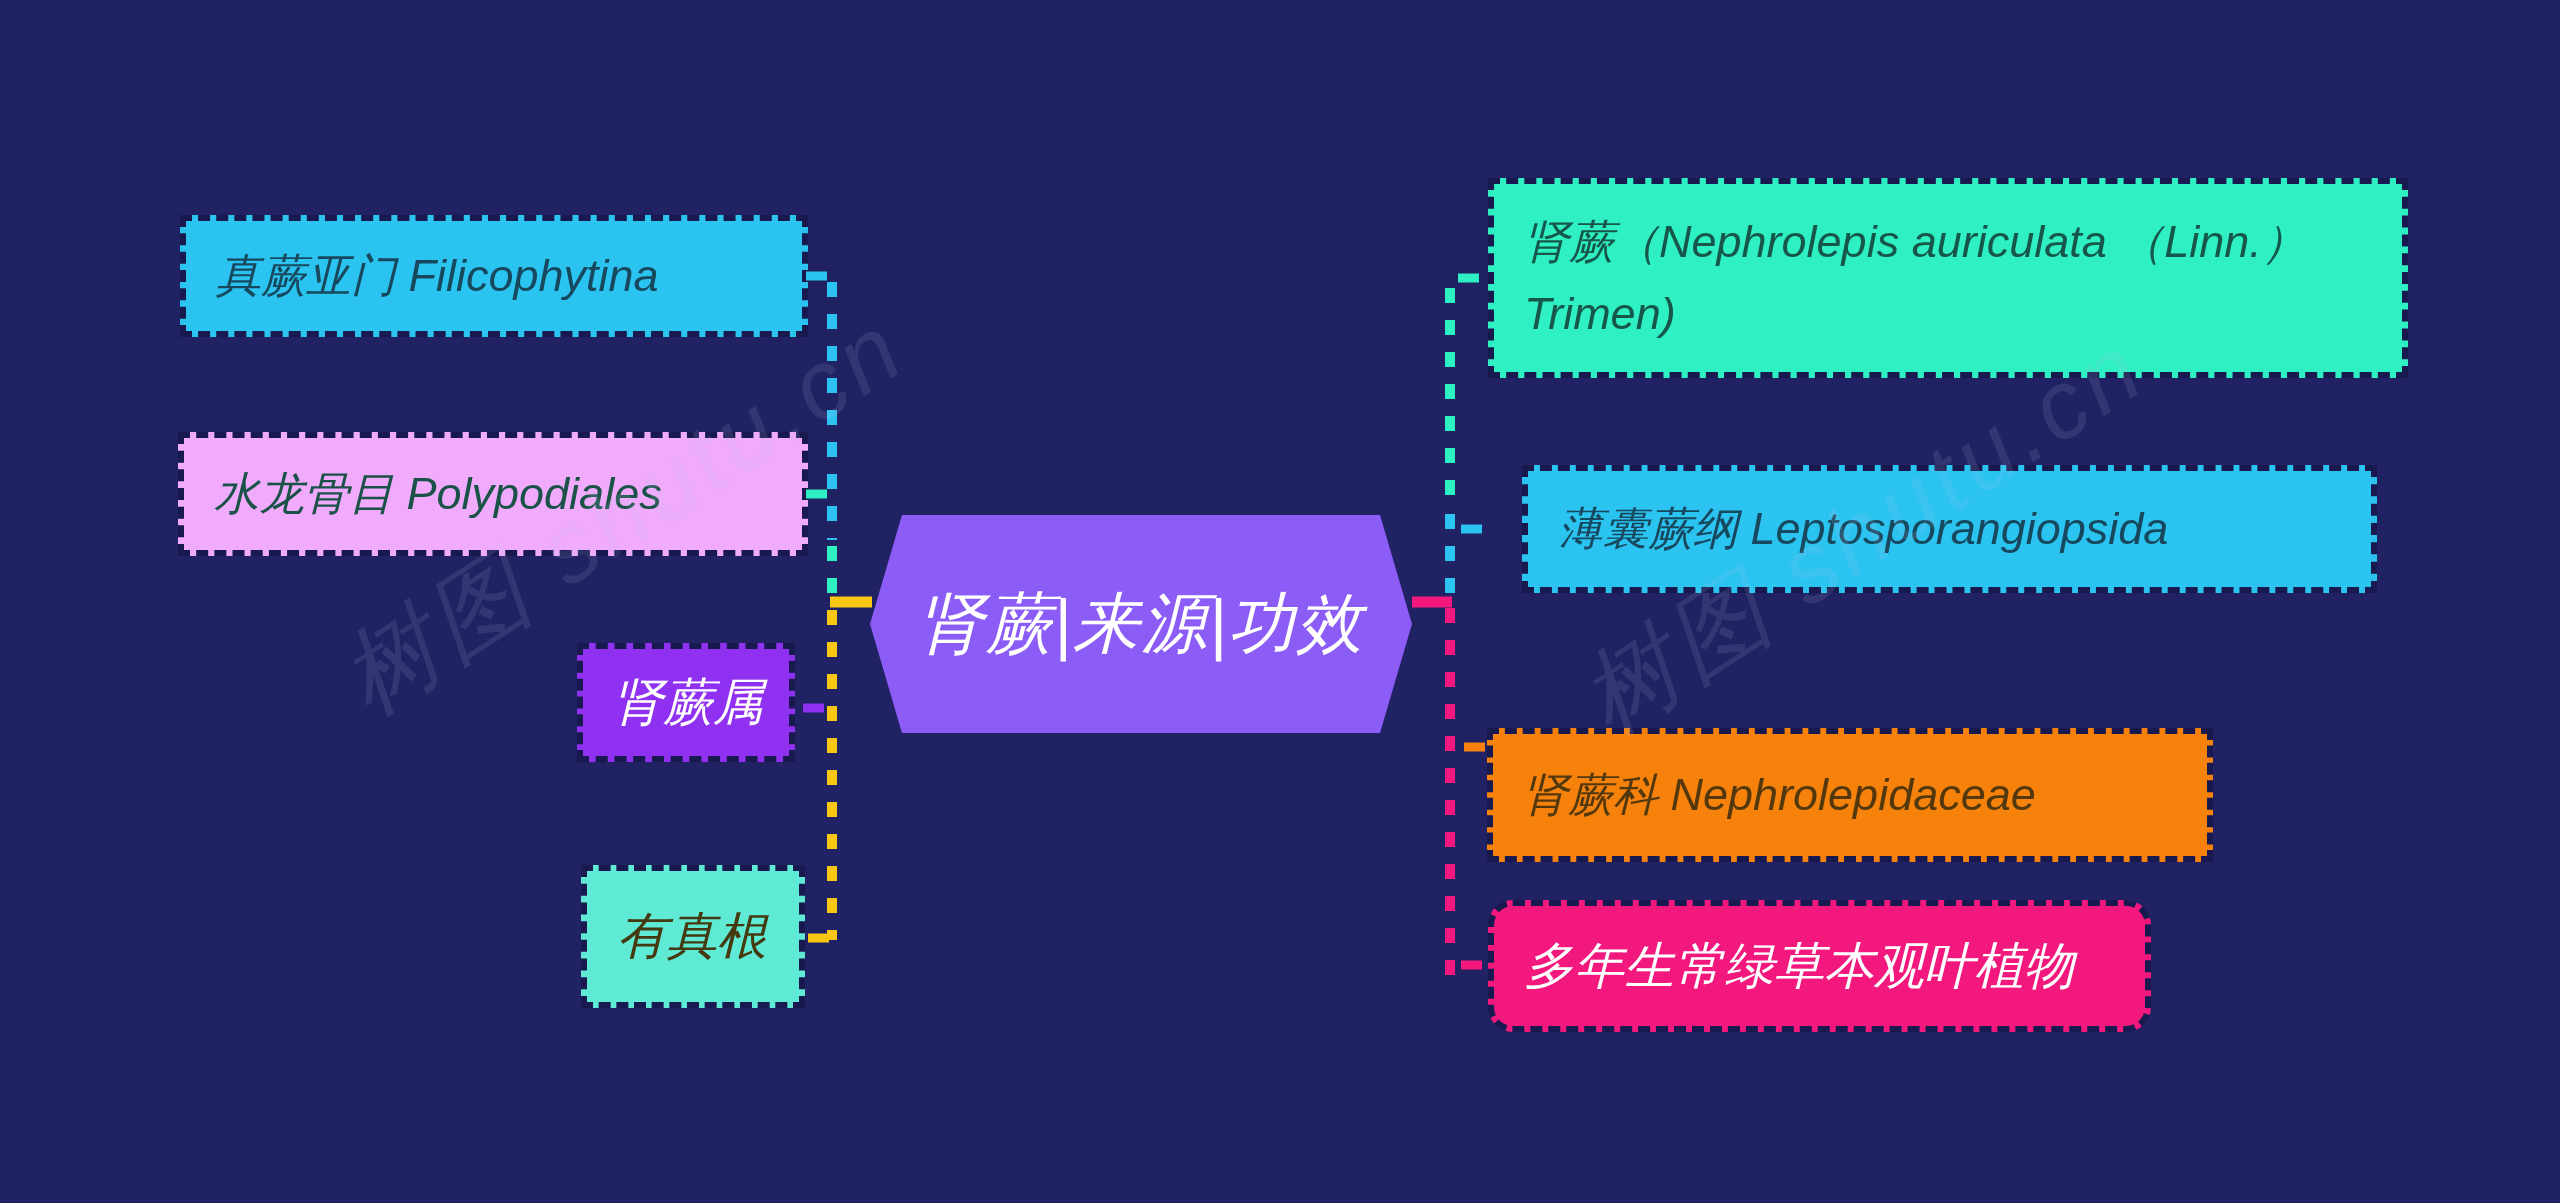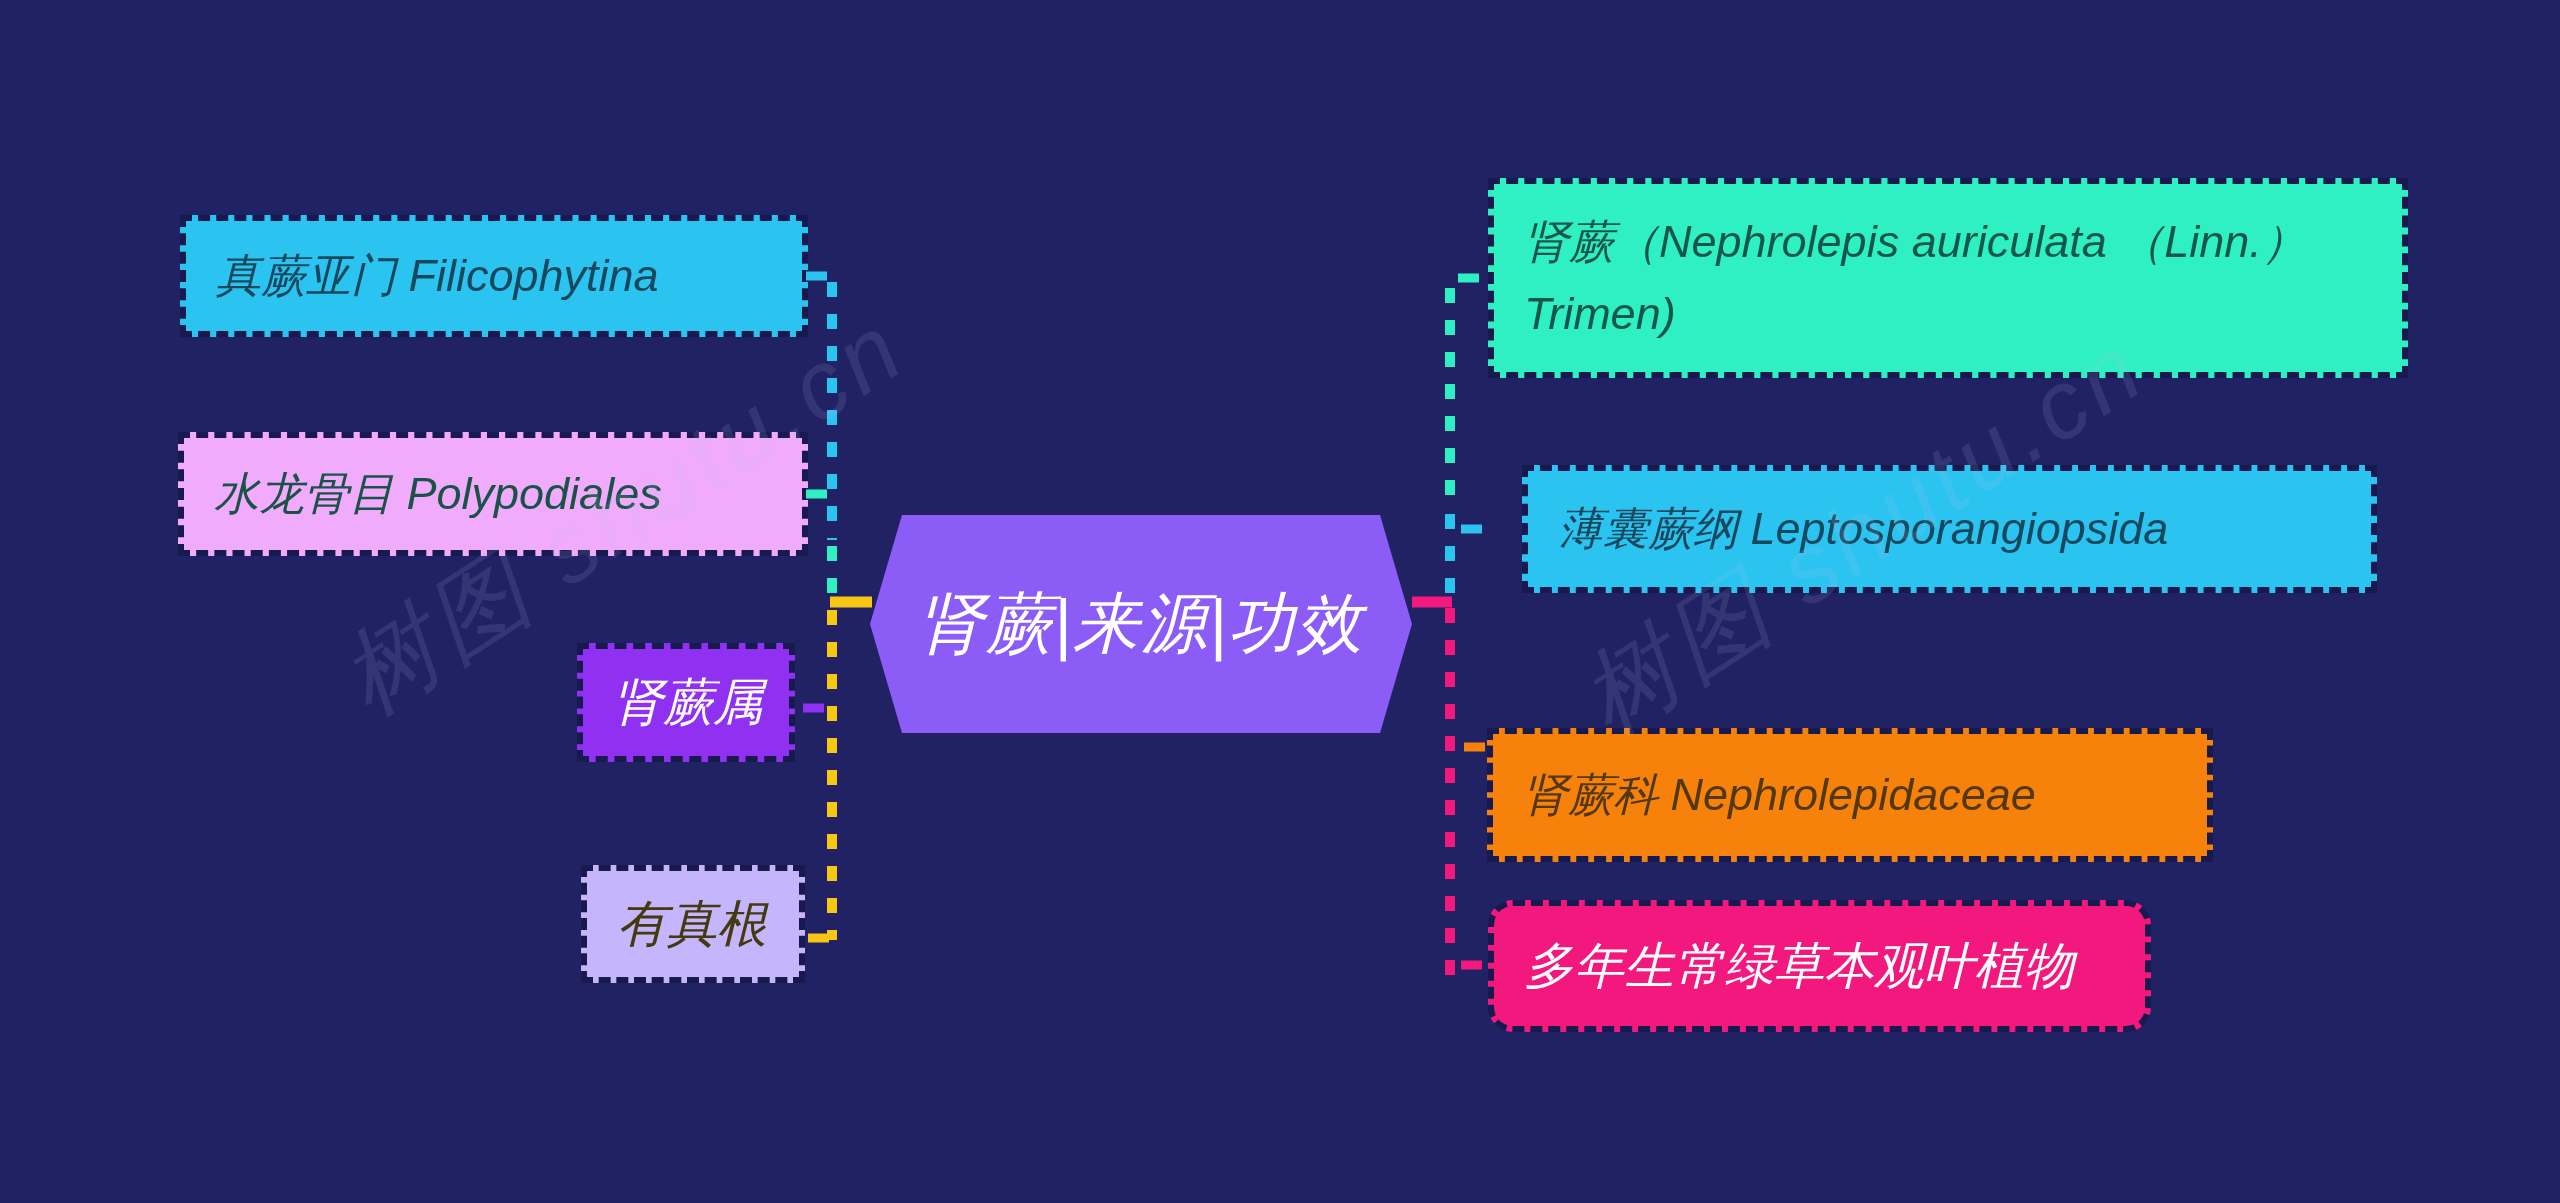--- a/index.html
+++ b/index.html
@@ -65,21 +65,21 @@
   </div>
 
   <div class="node rect" id="l2" style="left: 178px; top: 432px; width: 630px; height: 124px; background: #f0abfc; color: rgb(27, 82, 71);">
     <span class="label">水龙骨目 Polypodiales</span>
   </div>
 
   <div class="node rect" id="l3" style="left: 577px; top: 643px; width: 218px; height: 119px; background: rgb(144, 48, 240); color: rgb(255, 255, 255);">
     <span class="label">肾蕨属</span>
   </div>
 
-  <div class="node rect" id="l4" style="left: 581px; top: 865px; width: 224px; height: 118px; background: #c4b5fd; color: rgb(68, 57, 15);">
+  <div class="node rect" id="l4" style="left: 581px; top: 865px; width: 224px; height: 143px; background: #5eead4; color: rgb(68, 57, 15);">
     <span class="label">有真根</span>
   </div>
 
   <div class="hexagon" id="center" style="left: 870px; top: 515px; width: 542px; height: 218px; background: #8b5cf6; color: rgb(255, 255, 255); align-items: center;">
     <span class="label">肾蕨|来源|功效</span>
   </div>
 
   <div class="node rect" id="r1" style="left: 1488px; top: 178px; width: 920px; height: 200px; background: rgb(46, 240, 194); color: rgb(23, 86, 74);">
     <span class="label">肾蕨（Nephrolepis auriculata （Linn.） Trimen)</span>
   </div>

